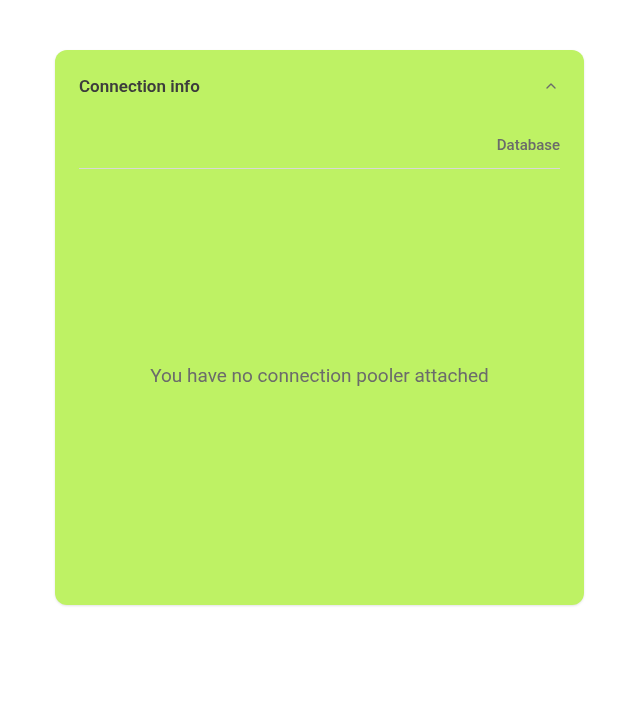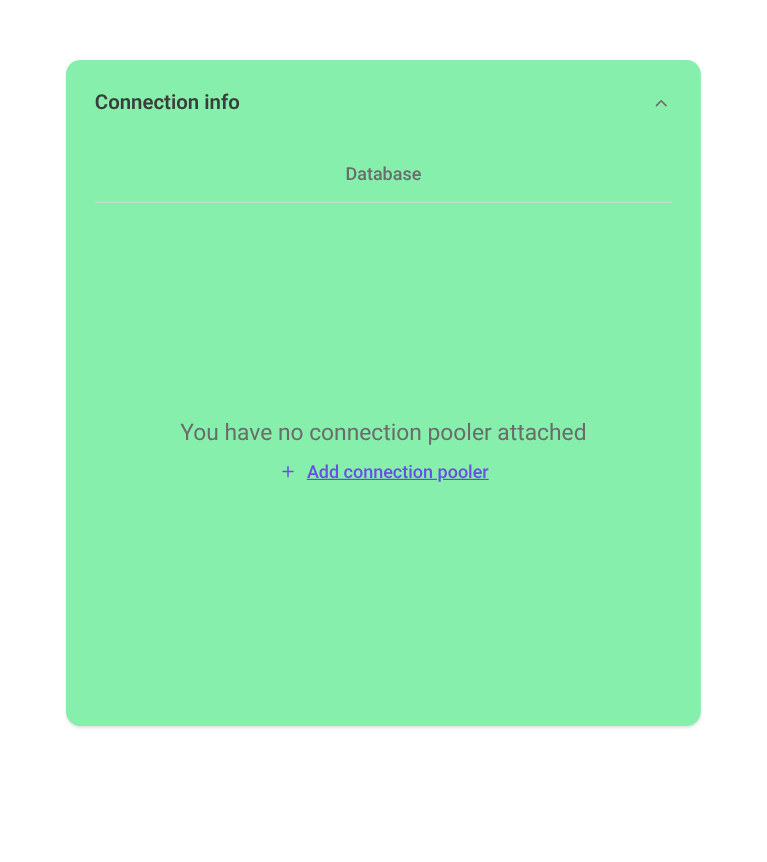--- a/index.html
+++ b/index.html
@@ -8,21 +8,21 @@
       box-sizing: border-box;
     }
     body {
       font-family: -apple-system, BlinkMacSystemFont, "Segoe UI", Roboto, Helvetica, Arial, sans-serif;
       background: #ffffff;
       width: 639px;
       height: 718px;
       padding: 50px 55px;
     }
     .card {
-      background: #86efac;
+      background: #bef264;
       border-radius: 12px;
       box-shadow: 0 1px 3px rgba(0,0,0,0.08), 0 1px 2px rgba(0,0,0,0.04);
       width: 100%;
       height: 555px;
       padding: 26px 24px 24px 24px;
       display: flex;
       flex-direction: column;
     }
     .card-header {
       display: flex;
@@ -44,21 +44,21 @@
       cursor: pointer;
       color: #6b6b6b;
     }
     .tabs {
       display: flex;
       border-bottom: 1px solid #d8d8d8;
       margin-bottom: 0;
     }
     .tab {
       flex: 1;
-      text-align: center;
+      text-align: right;
       padding: 12px 0 14px 0;
       font-size: 15px;
       font-weight: 500;
       cursor: pointer;
       position: relative;
       color: #6b6b6b;
     }
     .tab.active {
       color: #5a3ee8;
       font-weight: 600;
@@ -117,23 +117,14 @@
       </svg>
     </div>
   </div>
 
   <div class="tabs">
     <div class="tab">Database</div>
   </div>
 
   <div class="content">
     <div class="empty-text">You have no connection pooler attached</div>
-    <div class="add-link">
-      <span class="plus-icon">
-        <svg width="14" height="14" viewBox="0 0 24 24" fill="none" stroke="#6a4de8" stroke-width="2.2" stroke-linecap="round" stroke-linejoin="round">
-          <line x1="12" y1="5" x2="12" y2="19"></line>
-          <line x1="5" y1="12" x2="19" y2="12"></line>
-        </svg>
-      </span>
-      <span class="add-link-text">Add connection pooler</span>
-    </div>
   </div>
 </div>
 
 </body></html>

